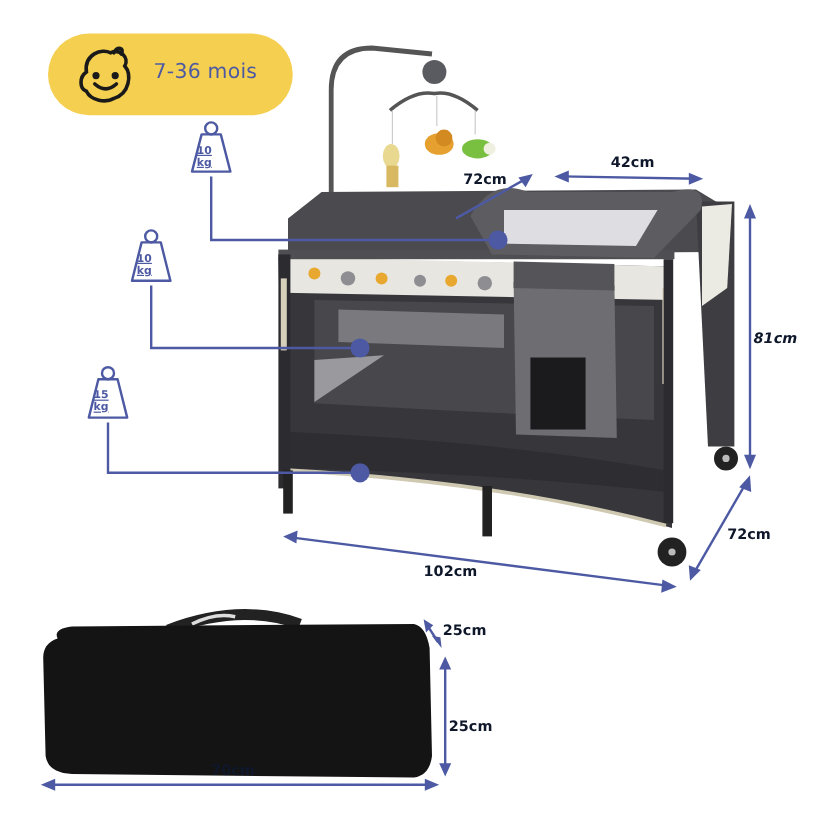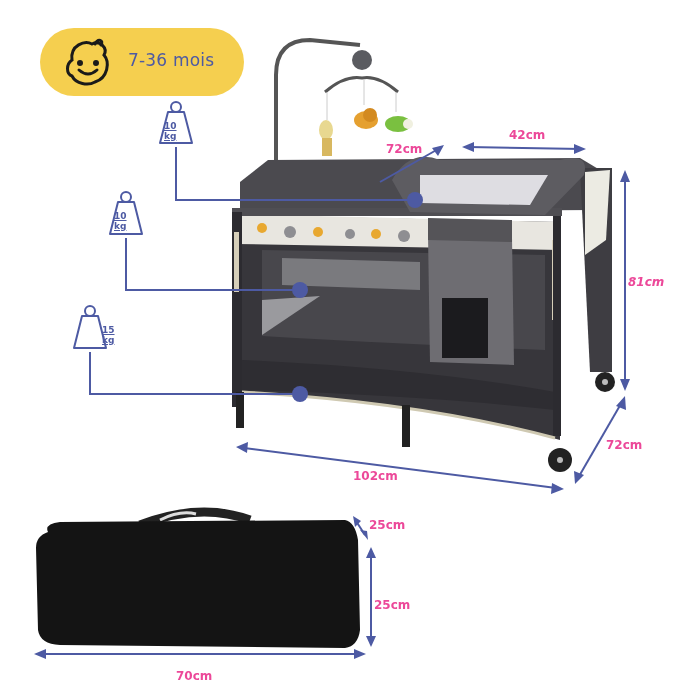--- a/index.html
+++ b/index.html
@@ -1,20 +1,20 @@
 <!DOCTYPE html>
 <html><head>
 <meta charset="utf-8">
 <style>
   html,body{margin:0;padding:0;background:#ffffff;}
   body{width:700px;height:700px;position:relative;overflow:hidden;font-family:"DejaVu Sans","Liberation Sans",sans-serif;}
   .abs{position:absolute;}
   .pill{left:40px;top:28px;width:204px;height:68px;border-radius:34px;background:#f5cf4f;}
   .pill-text{left:128px;top:50px;font-size:17px;color:#4d5aa3;letter-spacing:0.2px;}
-  .dim{font-size:12px;color:#ec4899;font-weight:bold;white-space:nowrap;}
+  .dim{font-size:12px;color:#0f172a;font-weight:bold;white-space:nowrap;}
   .wlabel{font-size:9px;color:#4d5aa3;text-align:left;line-height:10px;font-weight:bold;text-decoration:underline;}
   svg{position:absolute;left:0;top:0;}
 </style>
 </head>
 <body>
 
 <div class="abs pill"></div>
 <svg width="700" height="700" style="pointer-events:none">
 
   <g fill="none" stroke="#1a1a1a" stroke-width="3" stroke-linecap="round">
@@ -158,26 +158,26 @@
 <div class="abs pill-text">7-36 mois</div>
 
 <div class="abs wlabel" style="left:164px;top:121px;width:24px;">
   <div>10</div>
   <div>kg</div>
 </div>
 <div class="abs wlabel" style="left:114px;top:211px;width:24px;">
   <div>10</div>
   <div>kg</div>
 </div>
-<div class="abs wlabel" style="left:78px;top:325px;width:41px;padding-left:24px;">
+<div class="abs wlabel" style="left:78px;top:325px;width:41px;">
   <div>15</div>
   <div>kg</div>
 </div>
 
 <div class="abs dim" style="left:386px;top:142px;">72cm</div>
 <div class="abs dim" style="left:509px;top:128px;">42cm</div>
 <div class="abs dim" style="left:628px;top:275px;font-style:italic;">81cm</div>
 <div class="abs dim" style="left:606px;top:438px;">72cm</div>
 <div class="abs dim" style="left:353px;top:469px;">102cm</div>
 
 <div class="abs dim" style="left:369px;top:518px;">25cm</div>
 <div class="abs dim" style="left:374px;top:598px;">25cm</div>
-<div class="abs dim" style="left:176px;top:657px;margin-top:12px;">70cm</div>
+<div class="abs dim" style="left:176px;top:623px;margin-top:12px;">70cm</div>
 
 </body></html>

